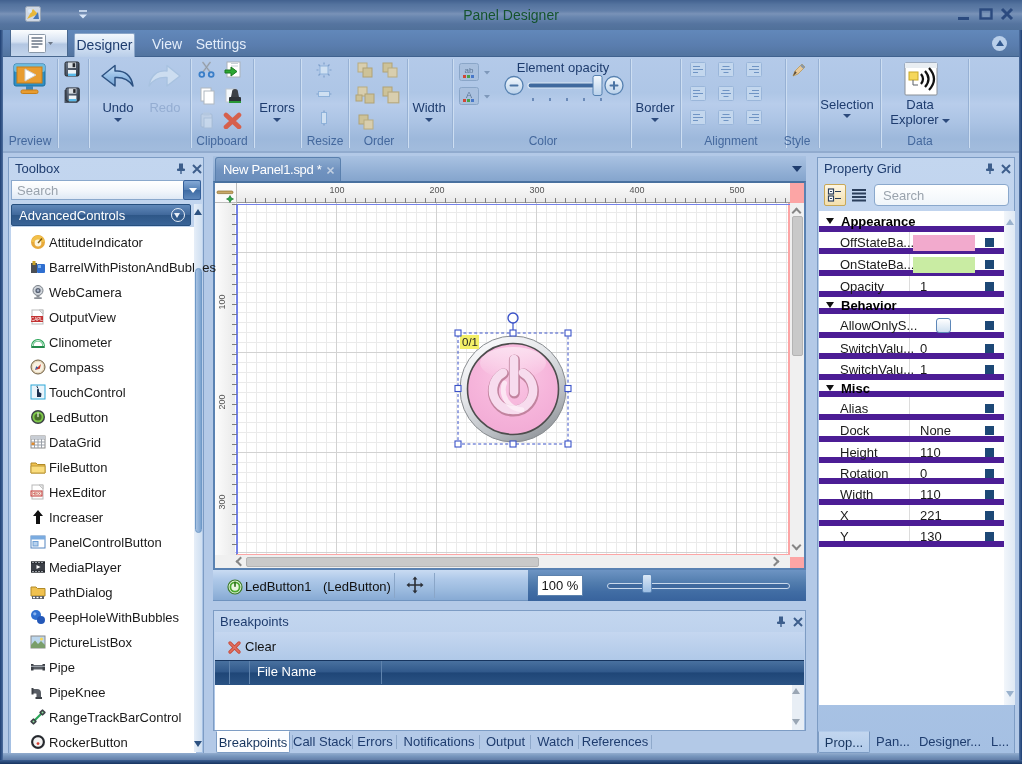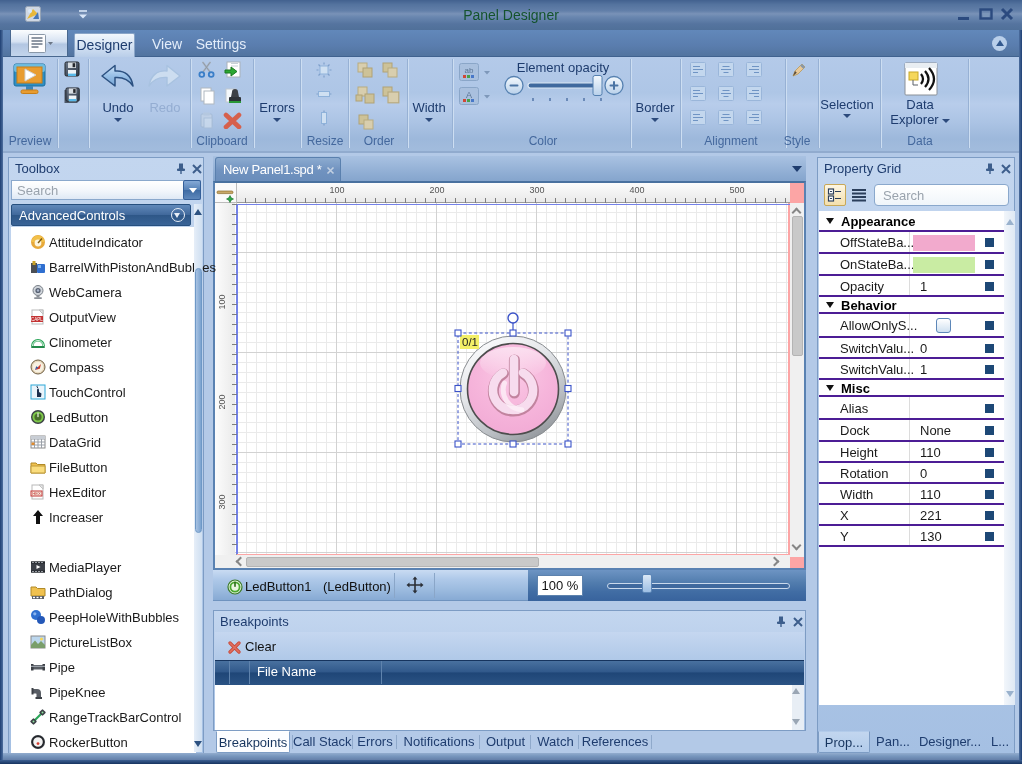--- a/index.html
+++ b/index.html
@@ -110,21 +110,21 @@
 .btab.sel { background:#fcfdff; border:1px solid #7d9cc4; border-top:1px solid #fff; border-radius:0 0 2px 2px; color:#17355f; }
 .btabsep { position:absolute; top:735px; width:1px; height:14px; background:#8fa9cb; }
 
 
 #propgrid { left:817px; top:157px; width:198px; height:597px; }
 #pg-btn1 { position:absolute; left:6px; top:26px; width:22px; height:22px; background:linear-gradient(180deg,#fdf6e3,#f3dfad); border:1px solid #c8a858; border-radius:2px; }
 #pg-btn2 { position:absolute; left:30px; top:26px; width:22px; height:22px; }
 #pg-search { position:absolute; left:56px; top:26px; width:135px; height:22px; border-radius:4px; background:linear-gradient(180deg,#ffffff,#f0f5fa); border:1px solid #8aa8cc; font-size:13px; color:#9aa3ad; padding:3px 0 0 8px; }
 #pg-white { position:absolute; left:1px; top:53px; width:185px; height:494px; background:#fff; }
 #pg-scroll { position:absolute; left:186px; top:53px; width:11px; height:494px; background:linear-gradient(90deg,#f2f6fb,#dfe9f4); }
-.pgrow { position:absolute; left:0; width:185px; border-bottom:2px solid #4c1d95; font-size:13px; color:#1a1a1a; }
+.pgrow { position:absolute; left:0; width:185px; border-bottom:6px solid #4c1d95; font-size:13px; color:#1a1a1a; }
 .pgname { position:absolute; left:21px; top:4px; }
 .pgval { position:absolute; left:101px; top:4px; }
 .pgvsep { position:absolute; left:90px; top:0; bottom:0; width:1px; background:#dcdcdc; }
 .pgsq { position:absolute; left:166px; width:9px; height:9px; background:#1d4876; }
 .pgcat { position:absolute; left:22px; top:3px; font-weight:bold; color:#000; font-size:13px; }
 .pgtri { position:absolute; left:7px; top:7px; width:0; height:0; border-left:4.5px solid transparent; border-right:4.5px solid transparent; border-top:6px solid #111; }
 
 #bottomstrip { left:3px; top:753px; width:1016px; height:7px; background:linear-gradient(180deg,#92acce 0%,#7796bd 45%,#647fa9 100%); }
 </style>
 </head>
@@ -679,20 +679,28 @@
           <text x="6.5" y="11" font-size="4.2" fill="#c43333" text-anchor="middle" font-family="Liberation Sans">HEX</text>
         </svg>
         <span class="lbl">HexEditor</span>
       </div>
     <div class="tbitem" style="top:277.5px;">
         <svg class="ic" viewBox="0 0 16 16">
           <path d="M8 1 L13 7 L10 7 L10 15 L6 15 L6 7 L3 7 Z" fill="#111"></path>
         </svg>
         <span class="lbl">Increaser</span>
       </div>
+    <div class="tbitem" style="top:302.5px;">
+        <svg class="ic" viewBox="0 0 16 16">
+          <rect x="1" y="2" width="14" height="12" fill="#fff" stroke="#5585c0"></rect>
+          <rect x="1" y="2" width="14" height="3.5" fill="#7aabe0"></rect>
+          <rect x="3" y="7.5" width="5" height="4.5" fill="#b8d2ee" stroke="#6f9fd4"></rect>
+        </svg>
+        <span class="lbl">PanelControlButton</span>
+      </div>
     <div class="tbitem" style="top:327.5px;">
         <svg class="ic" viewBox="0 0 16 16">
           <rect x="1" y="2.5" width="14" height="11" fill="#3c4048"></rect>
           <rect x="1" y="2.5" width="14" height="2" fill="#23262b"></rect>
           <rect x="1" y="11.5" width="14" height="2" fill="#23262b"></rect>
           <rect x="2.3" y="3" width="1.4" height="1" fill="#cfd4da"></rect>
           <rect x="5.3" y="3" width="1.4" height="1" fill="#cfd4da"></rect>
           <rect x="8.3" y="3" width="1.4" height="1" fill="#cfd4da"></rect>
           <rect x="11.3" y="3" width="1.4" height="1" fill="#cfd4da"></rect>
           <rect x="2.3" y="12" width="1.4" height="1" fill="#cfd4da"></rect>

